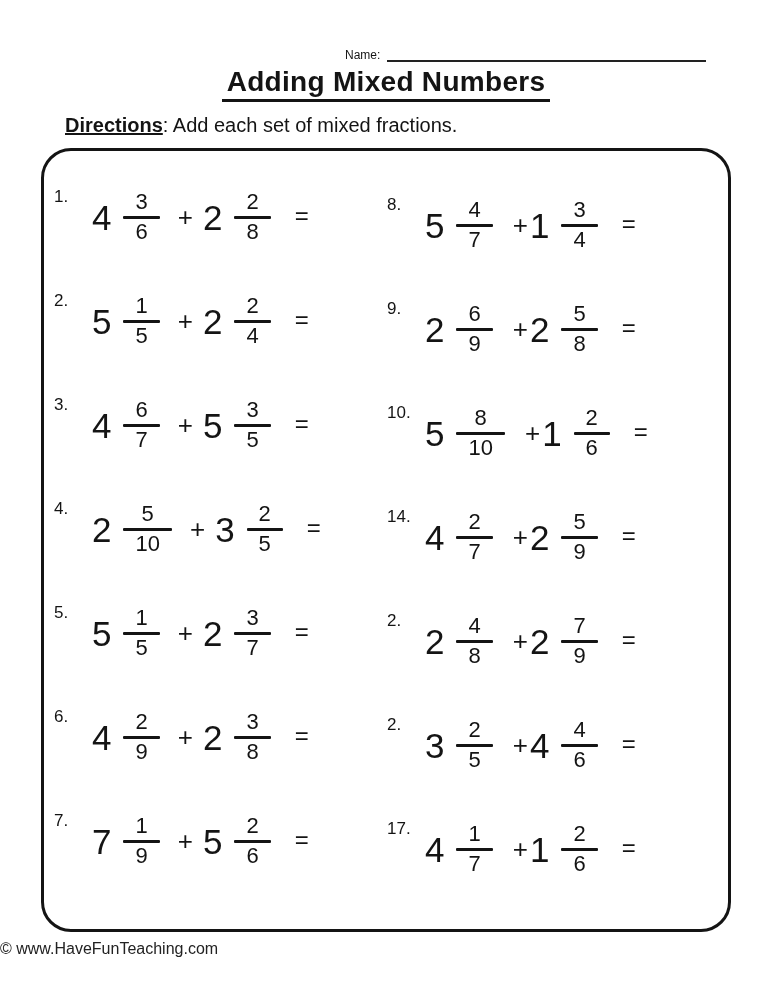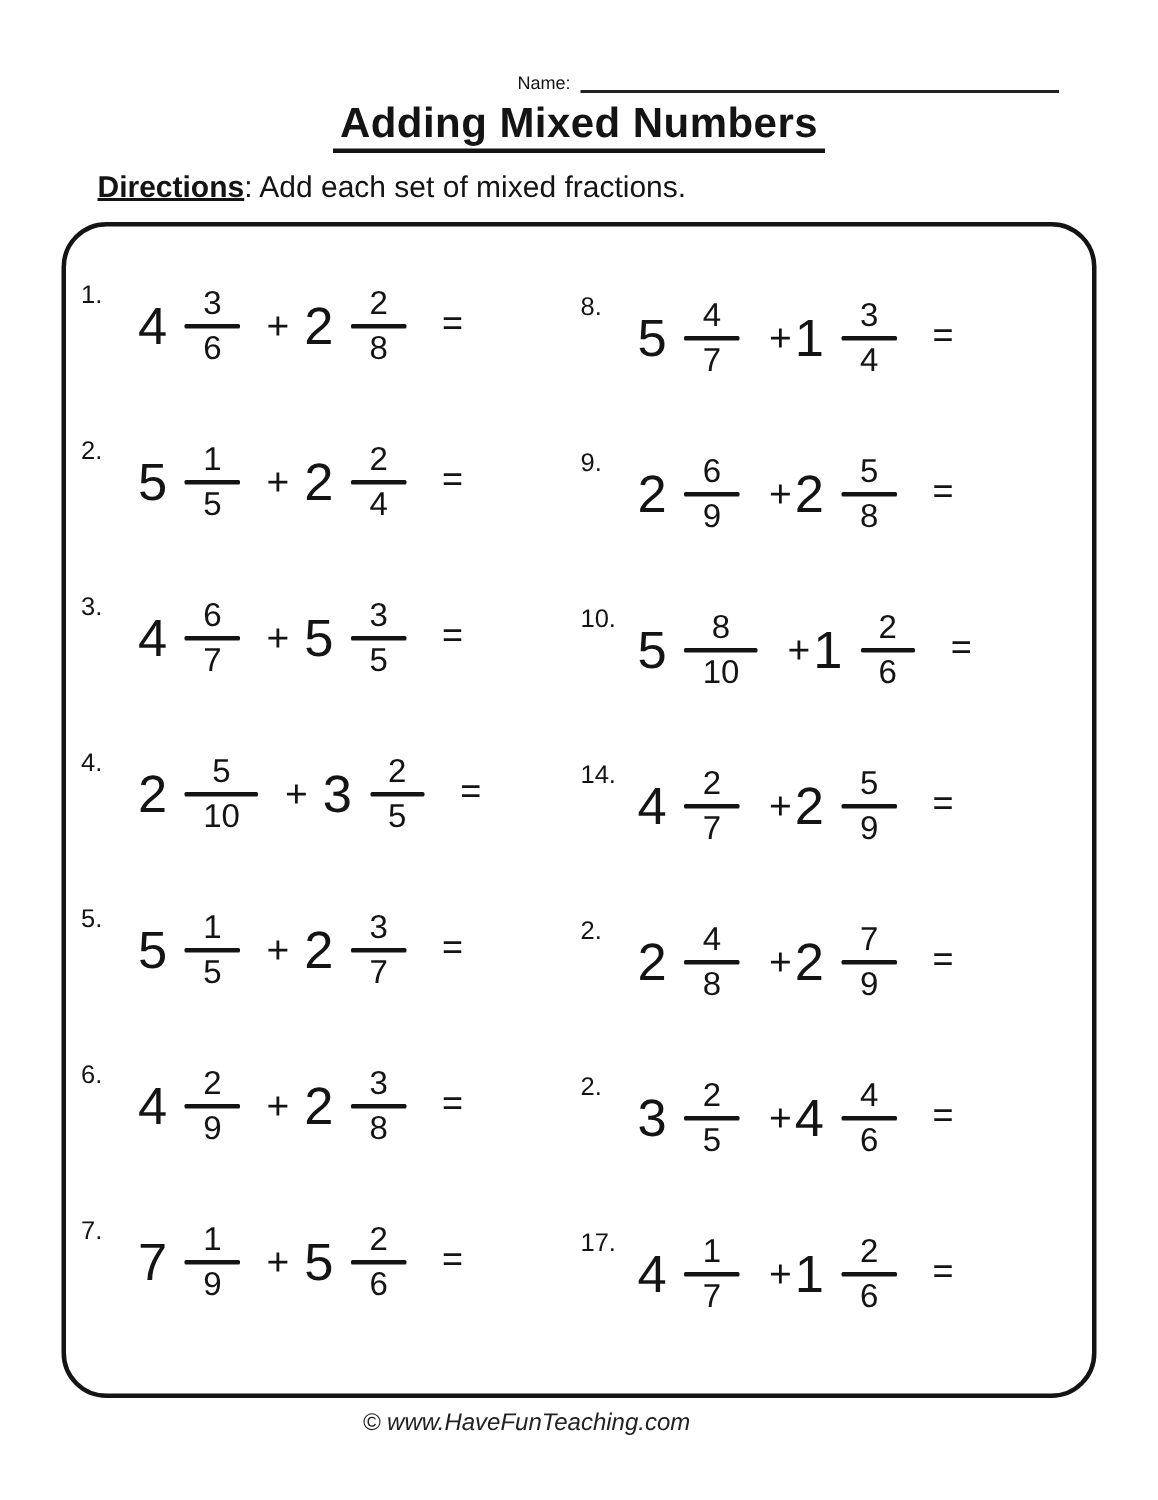--- a/index.html
+++ b/index.html
@@ -82,25 +82,24 @@
     background: #141414;
     margin: 1px 0;
     border-radius: 1px;
   }
   .plus { font-size: 26px; margin: 0 10px; }
   .tight-plus .plus { margin: 0 2px 0 12px; }
   .equals { font-size: 24px; margin-left: 16px; position: relative; top: -1px; }
 
   
   .footer {
-    text-align: center;
+    text-align: left;
     margin: 8px 70px 0 0;
     font-size: 16px;
     color: #222;
-    font-style: italic;
   }
 </style>
 </head>
 <body>
 
 <div class="name-row">
   <span class="name-label">Name:</span>
   <span class="name-line"></span>
 </div>
 

